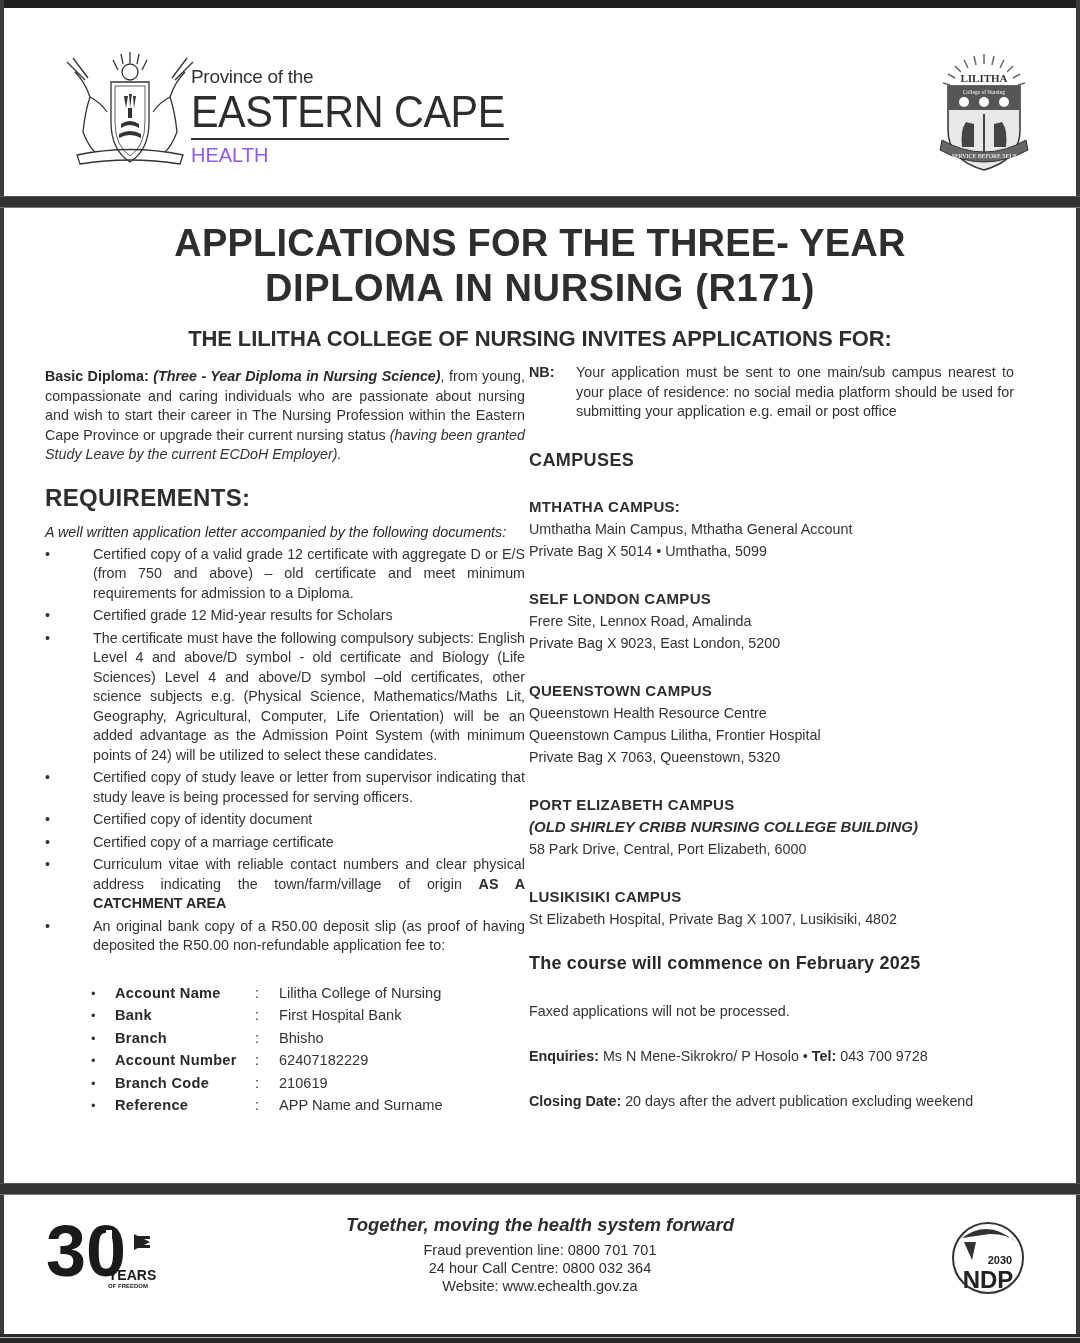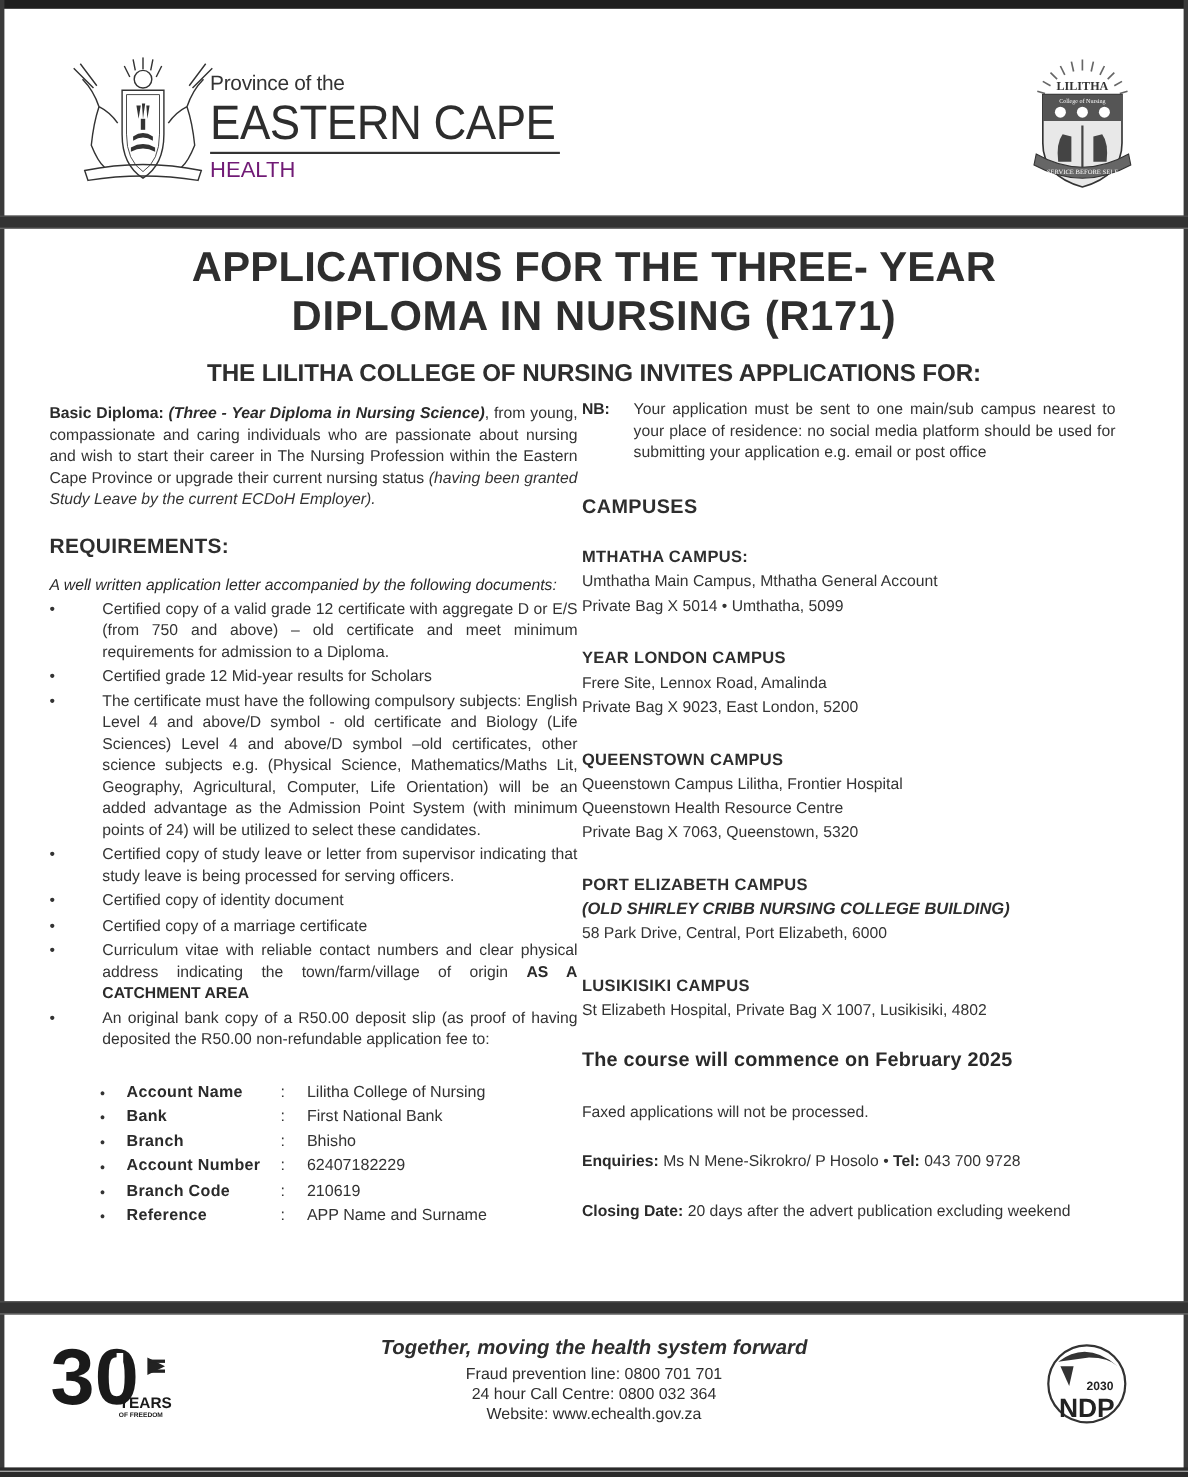--- a/index.html
+++ b/index.html
@@ -14,34 +14,34 @@
   .band { position: absolute; left: 0; width: 1080px; height: 12px; background: #333333; border-top: 1px solid #555; border-bottom: 1px solid #777; }
   .band-1 { top: 196px; }
   .band-2 { top: 1183px; }
 
   
   .coat { position: absolute; left: 55px; top: 52px; width: 150px; height: 118px; }
   .prov-text { position: absolute; left: 191px; top: 66px; }
   .prov-small { font-family: "Liberation Sans Narrow", "Liberation Sans", sans-serif; font-size: 19px; color: #333; letter-spacing: -0.3px; }
   .prov-big { font-size: 44px; color: #2d2d2d; letter-spacing: -0.5px; line-height: 44px; margin-top: 2px; transform: scaleX(0.94); transform-origin: left; white-space: nowrap; }
   .prov-rule { width: 318px; height: 2px; background: #333; margin-top: 4px; }
-  .prov-health { font-size: 20px; color: #701a75; margin-top: 4px; }
+  .prov-health { font-size: 20px; color: #8b5cf6; margin-top: 4px; }
   .lilitha { position: absolute; left: 934px; top: 52px; width: 100px; height: 122px; }
 
   
   .title { position: absolute; left: 0; width: 1080px; text-align: center; font-weight: bold; color: #2e2e2e; }
   .title-1 { top: 222px; font-size: 38px; letter-spacing: 0.2px; }
   .title-2 { top: 267px; font-size: 38px; letter-spacing: 0.6px; }
   .subtitle { position: absolute; left: 80px; width: 920px; top: 326px; text-align: center; font-size: 22px; font-weight: bold; color: #2e2e2e; letter-spacing: -0.1px; }
 
   
   .left { position: absolute; left: 45px; top: 367px; width: 480px; font-size: 14.3px; line-height: 19.5px; color: #333; }
   .intro { text-align: justify; }
   .intro b { color: #2a2a2a; }
-  .req-h { font-size: 19px; font-weight: bold; margin-top: 23px; color: #2e2e2e; letter-spacing: 0.3px; }
+  .req-h { font-size: 24px; font-weight: bold; margin-top: 23px; color: #2e2e2e; letter-spacing: 0.3px; }
   .req-sub { font-weight: normal; font-style: italic; margin-top: 16px; text-align: justify; color: #2a2a2a; }
   .req-list { list-style: none; margin-top: 2px; }
   .req-list li { position: relative; padding-left: 48px; text-align: justify; margin-bottom: 3px; }
   .req-list li .bullet { position: absolute; left: 0; top: 0; }
   .req-list li b { font-weight: bold; color: #2a2a2a; }
   .bank { margin-top: 27px; padding-left: 46px; }
   .bank-row { display: flex; height: 22.4px; align-items: center; font-size: 14.6px; }
   .bank-row .bdot { width: 24px; font-size: 13px; }
   .bank-row .blabel { width: 140px; font-weight: bold; color: #2a2a2a; letter-spacing: 0.3px; }
   .bank-row .bcolon { width: 24px; }
@@ -166,21 +166,21 @@
     <div class="bank-row">
         <span class="bdot">•</span>
         <span class="blabel">Account Name</span>
         <span class="bcolon">:</span>
         <span class="bval">Lilitha College of Nursing</span>
       </div>
     <div class="bank-row">
         <span class="bdot">•</span>
         <span class="blabel">Bank</span>
         <span class="bcolon">:</span>
-        <span class="bval">First National Bank</span>
+        <span class="bval">First Hospital Bank</span>
       </div>
     <div class="bank-row">
         <span class="bdot">•</span>
         <span class="blabel">Branch</span>
         <span class="bcolon">:</span>
         <span class="bval">Bhisho</span>
       </div>
     <div class="bank-row">
         <span class="bdot">•</span>
         <span class="blabel">Account Number</span>
@@ -209,28 +209,28 @@
   </div>
 
   <div class="campuses-h">CAMPUSES</div>
 
   <div class="campus">
     <div class="campus-name">MTHATHA CAMPUS:</div>
     <div class="campus-line">Umthatha Main Campus, Mthatha General Account</div>
     <div class="campus-line">Private Bag X 5014 • Umthatha, 5099</div>
   </div>
   <div class="campus">
-    <div class="campus-name">YEAR LONDON CAMPUS</div>
+    <div class="campus-name">SELF LONDON CAMPUS</div>
     <div class="campus-line">Frere Site, Lennox Road, Amalinda</div>
     <div class="campus-line">Private Bag X 9023, East London, 5200</div>
   </div>
   <div class="campus">
     <div class="campus-name">QUEENSTOWN CAMPUS</div>
+    <div class="campus-line">Queenstown Health Resource Centre</div>
     <div class="campus-line">Queenstown Campus Lilitha, Frontier Hospital</div>
-    <div class="campus-line">Queenstown Health Resource Centre</div>
     <div class="campus-line">Private Bag X 7063, Queenstown, 5320</div>
   </div>
   <div class="campus">
     <div class="campus-name">PORT ELIZABETH CAMPUS</div>
     <div class="campus-note">(OLD SHIRLEY CRIBB NURSING COLLEGE BUILDING)</div>
     <div class="campus-line">58 Park Drive, Central, Port Elizabeth, 6000</div>
   </div>
   <div class="campus">
     <div class="campus-name">LUSIKISIKI CAMPUS</div>
     <div class="campus-line">St Elizabeth Hospital, Private Bag X 1007, Lusikisiki, 4802</div>

